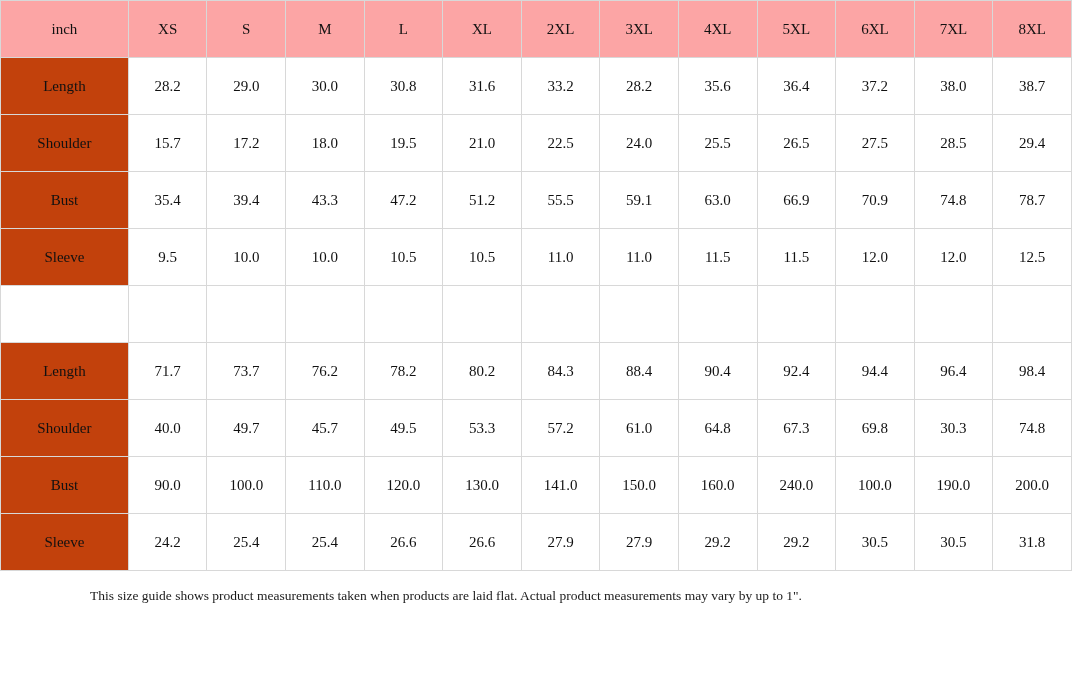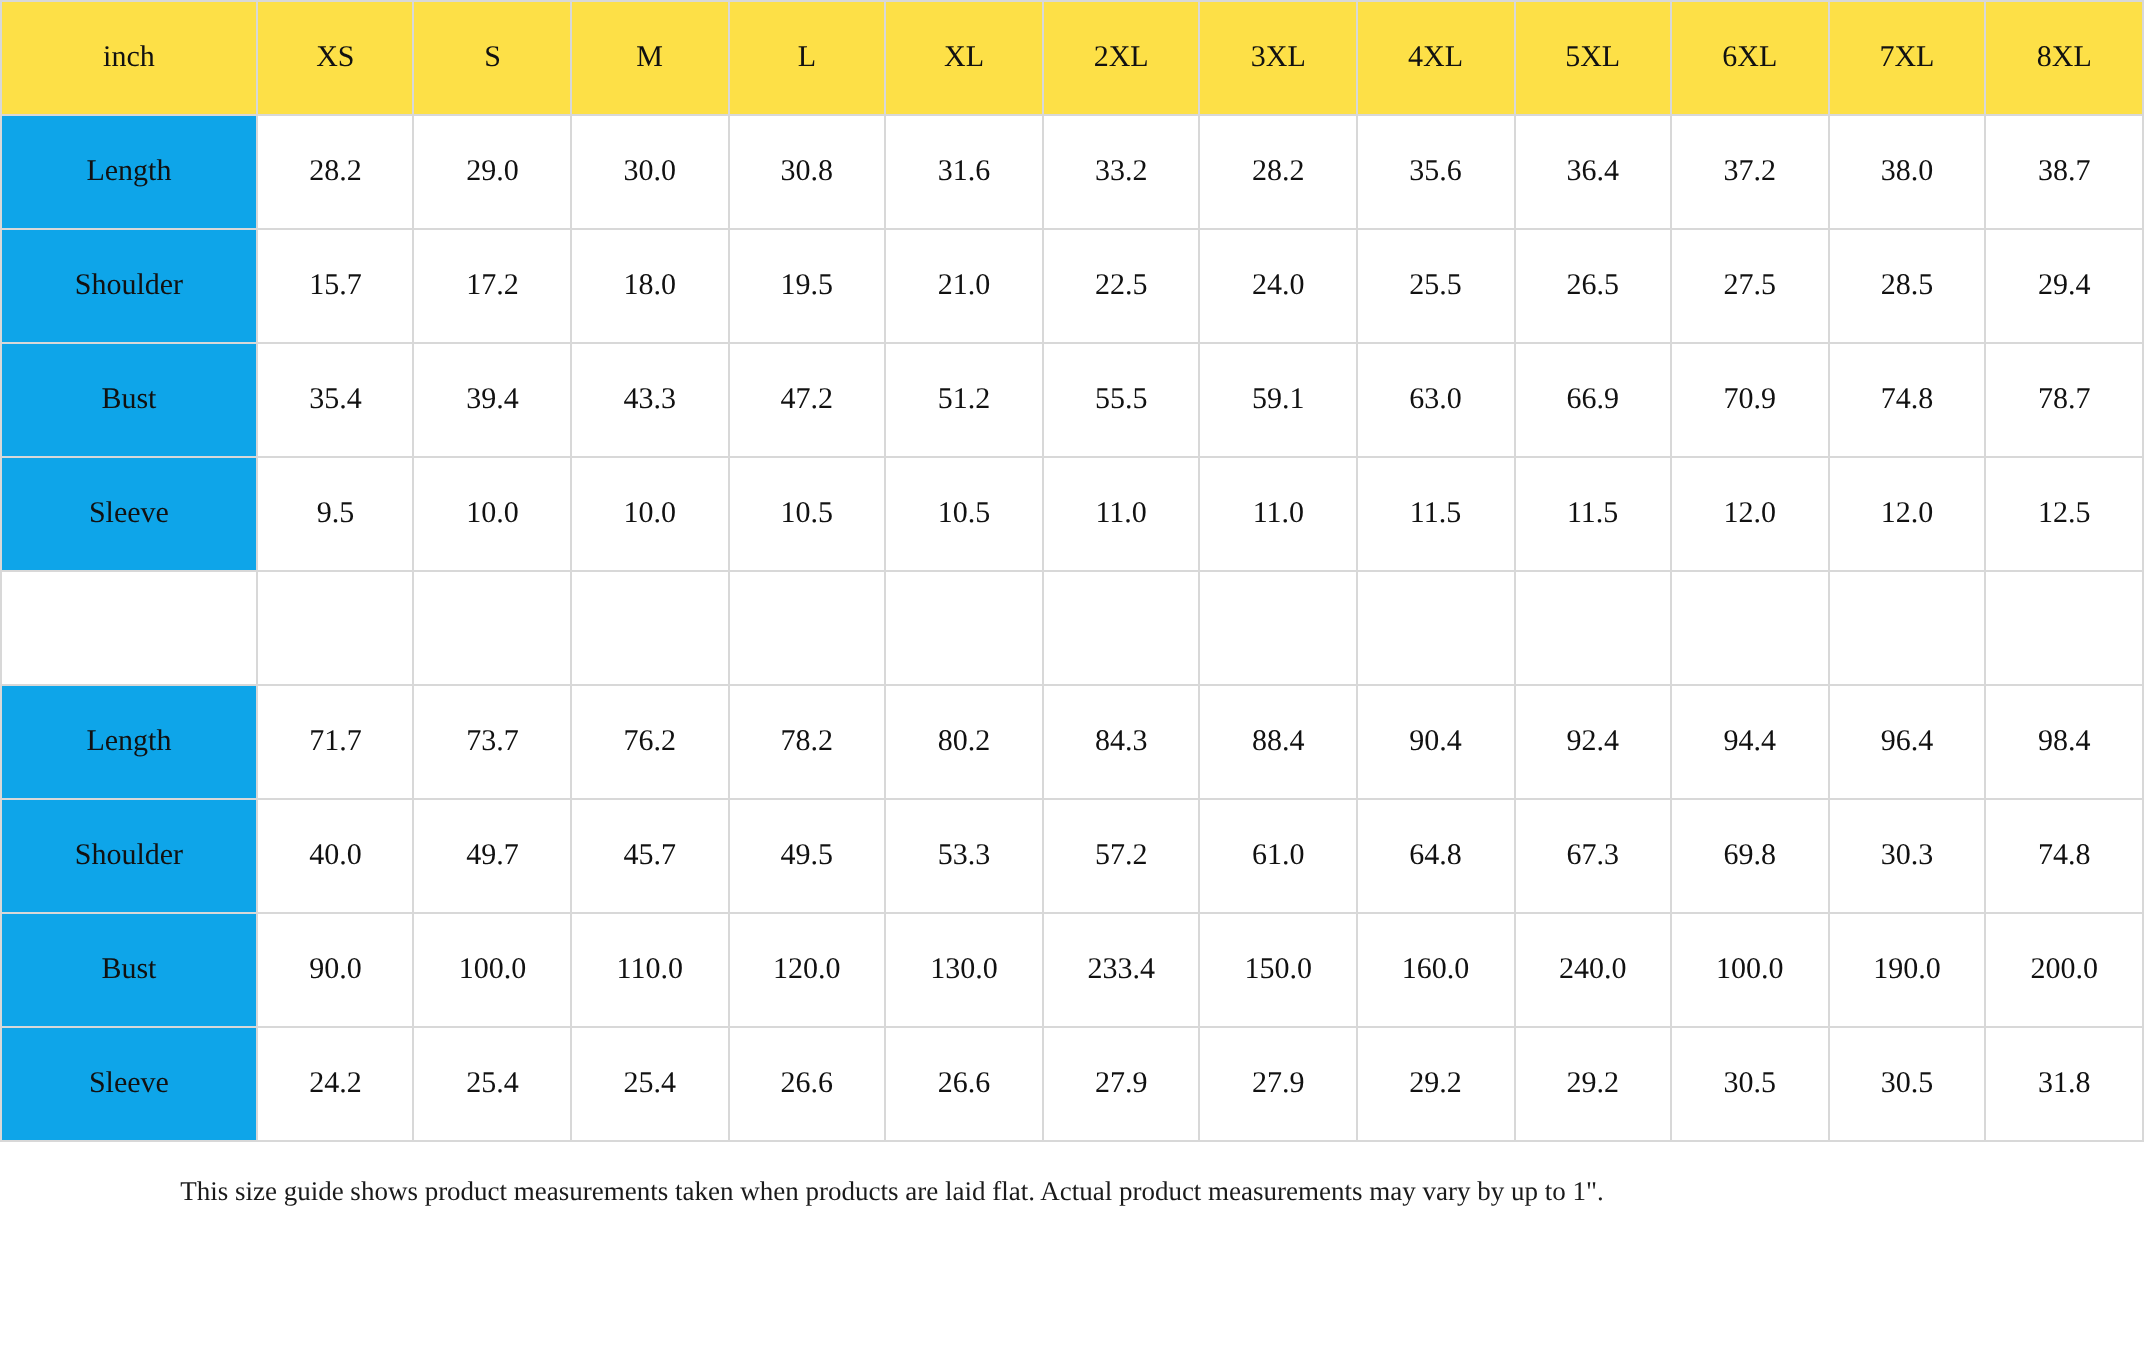--- a/index.html
+++ b/index.html
@@ -32,25 +32,25 @@
     text-align: center;
     vertical-align: middle;
     font-size: 15px;
     color: #111111;
     height: 56px;
     padding: 0 2px;
     background: #ffffff;
     white-space: nowrap;
   }
   table.size-table tr.header-row td {
-    background: #fde047;
+    background: #fca5a5;
     height: 56px;
   }
   table.size-table tr.data-row td.row-label {
-    background: #0ea5e9;
+    background: #c2410c;
   }
   table.size-table tr.data-row td {
     background: #ffffff;
   }
   table.size-table tr.spacer-row td {
     height: 56px;
     background: #ffffff;
     border-left-color: #d8d8d8;
     border-right-color: #d8d8d8;
   }
@@ -223,21 +223,21 @@
         <td>74.8</td>
       </tr>
 
       <tr class="data-row">
         <td class="row-label">Bust</td>
         <td>90.0</td>
         <td>100.0</td>
         <td>110.0</td>
         <td>120.0</td>
         <td>130.0</td>
-        <td>233.4</td>
+        <td>141.0</td>
         <td>150.0</td>
         <td>160.0</td>
         <td>240.0</td>
         <td>100.0</td>
         <td>190.0</td>
         <td>200.0</td>
       </tr>
 
       <tr class="data-row">
         <td class="row-label">Sleeve</td>

